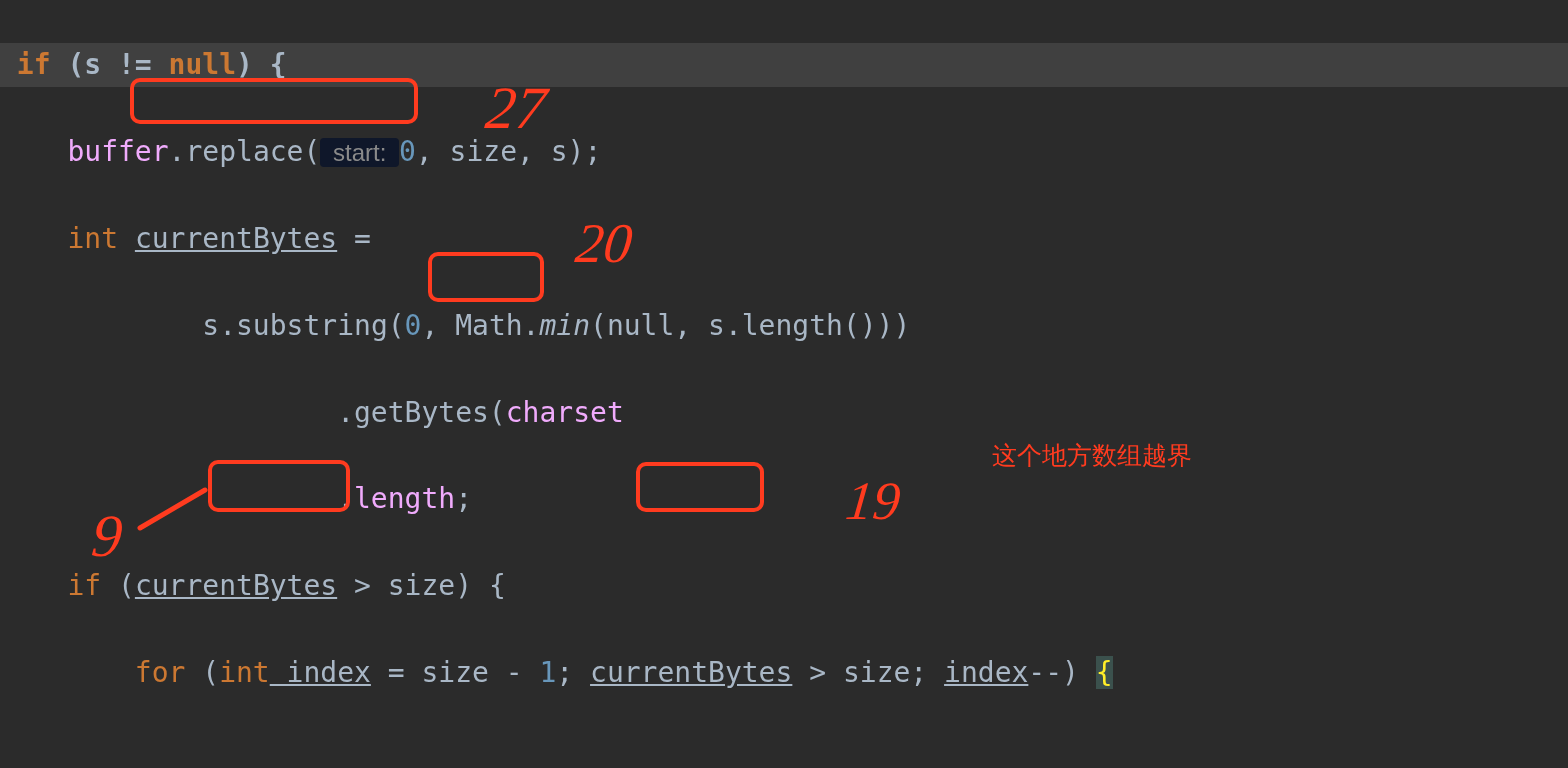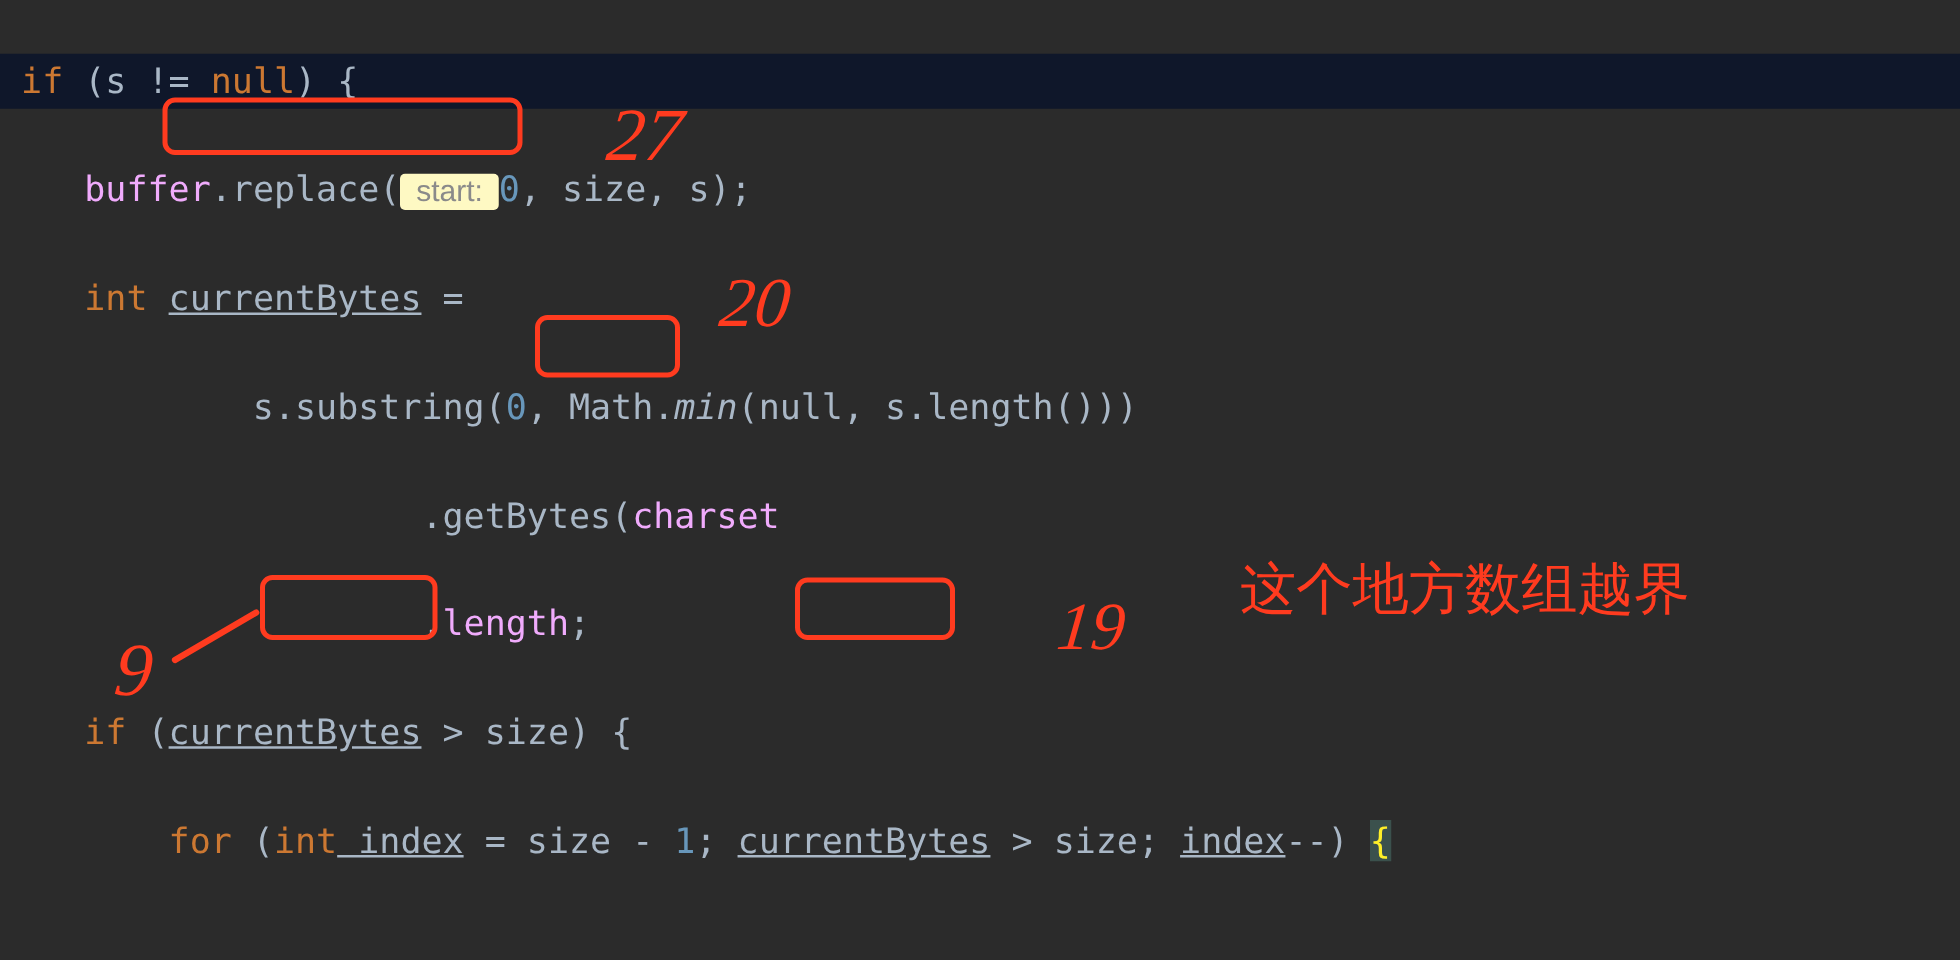--- a/index.html
+++ b/index.html
@@ -12,30 +12,30 @@
       overflow: hidden;
       width: 1568px;
       height: 768px;
       position: relative;
     }
     .code-area {
       padding: 0;
       white-space: pre;
     }
     .line { display: block; position: relative; }
-    .line.hl-red { background: #0f172a; }
+    .line.hl-red { background: #404040; font-weight: bold; }
     
     .kw { color: #cc7832; }
     .num { color: #6897bb; }       
     .purple { color: #f0abfc; }   
     .ital { font-style: italic; color: #a9b7c6; text-align: right; }
     .und { text-decoration: underline; }
     .brace-hl { background: #3b514d; color: #ffef28; }
     .param-hint {
-      background: #fef9c3;
+      background: #0f172a;
       color: #8a8a8a;
       font-size: 24px;
       padding: 1px 6px;
       border-radius: 4px;
       font-family: sans-serif;
     }
     .anno-box {
       border: 4px solid #ff3b1f;
       border-radius: 10px;
       position: absolute;
@@ -47,21 +47,21 @@
       font-style: italic;
       font-size: 44px;
       font-weight: 400;
       color: #ff3b1f;
       pointer-events: none;
       transform: skewX(-6deg);
     }
     .anno-text.cn {
       font-family: 'PingFang SC', 'Hiragino Sans GB', sans-serif;
       font-style: normal;
-      font-size: 45px;
+      font-size: 25px;
       transform: none;
       text-align: center;
     }
     svg.anno-svg {
       position: absolute;
       top: 0; left: 0;
       width: 1568px; height: 768px;
       pointer-events: none;
     }
   </style>

